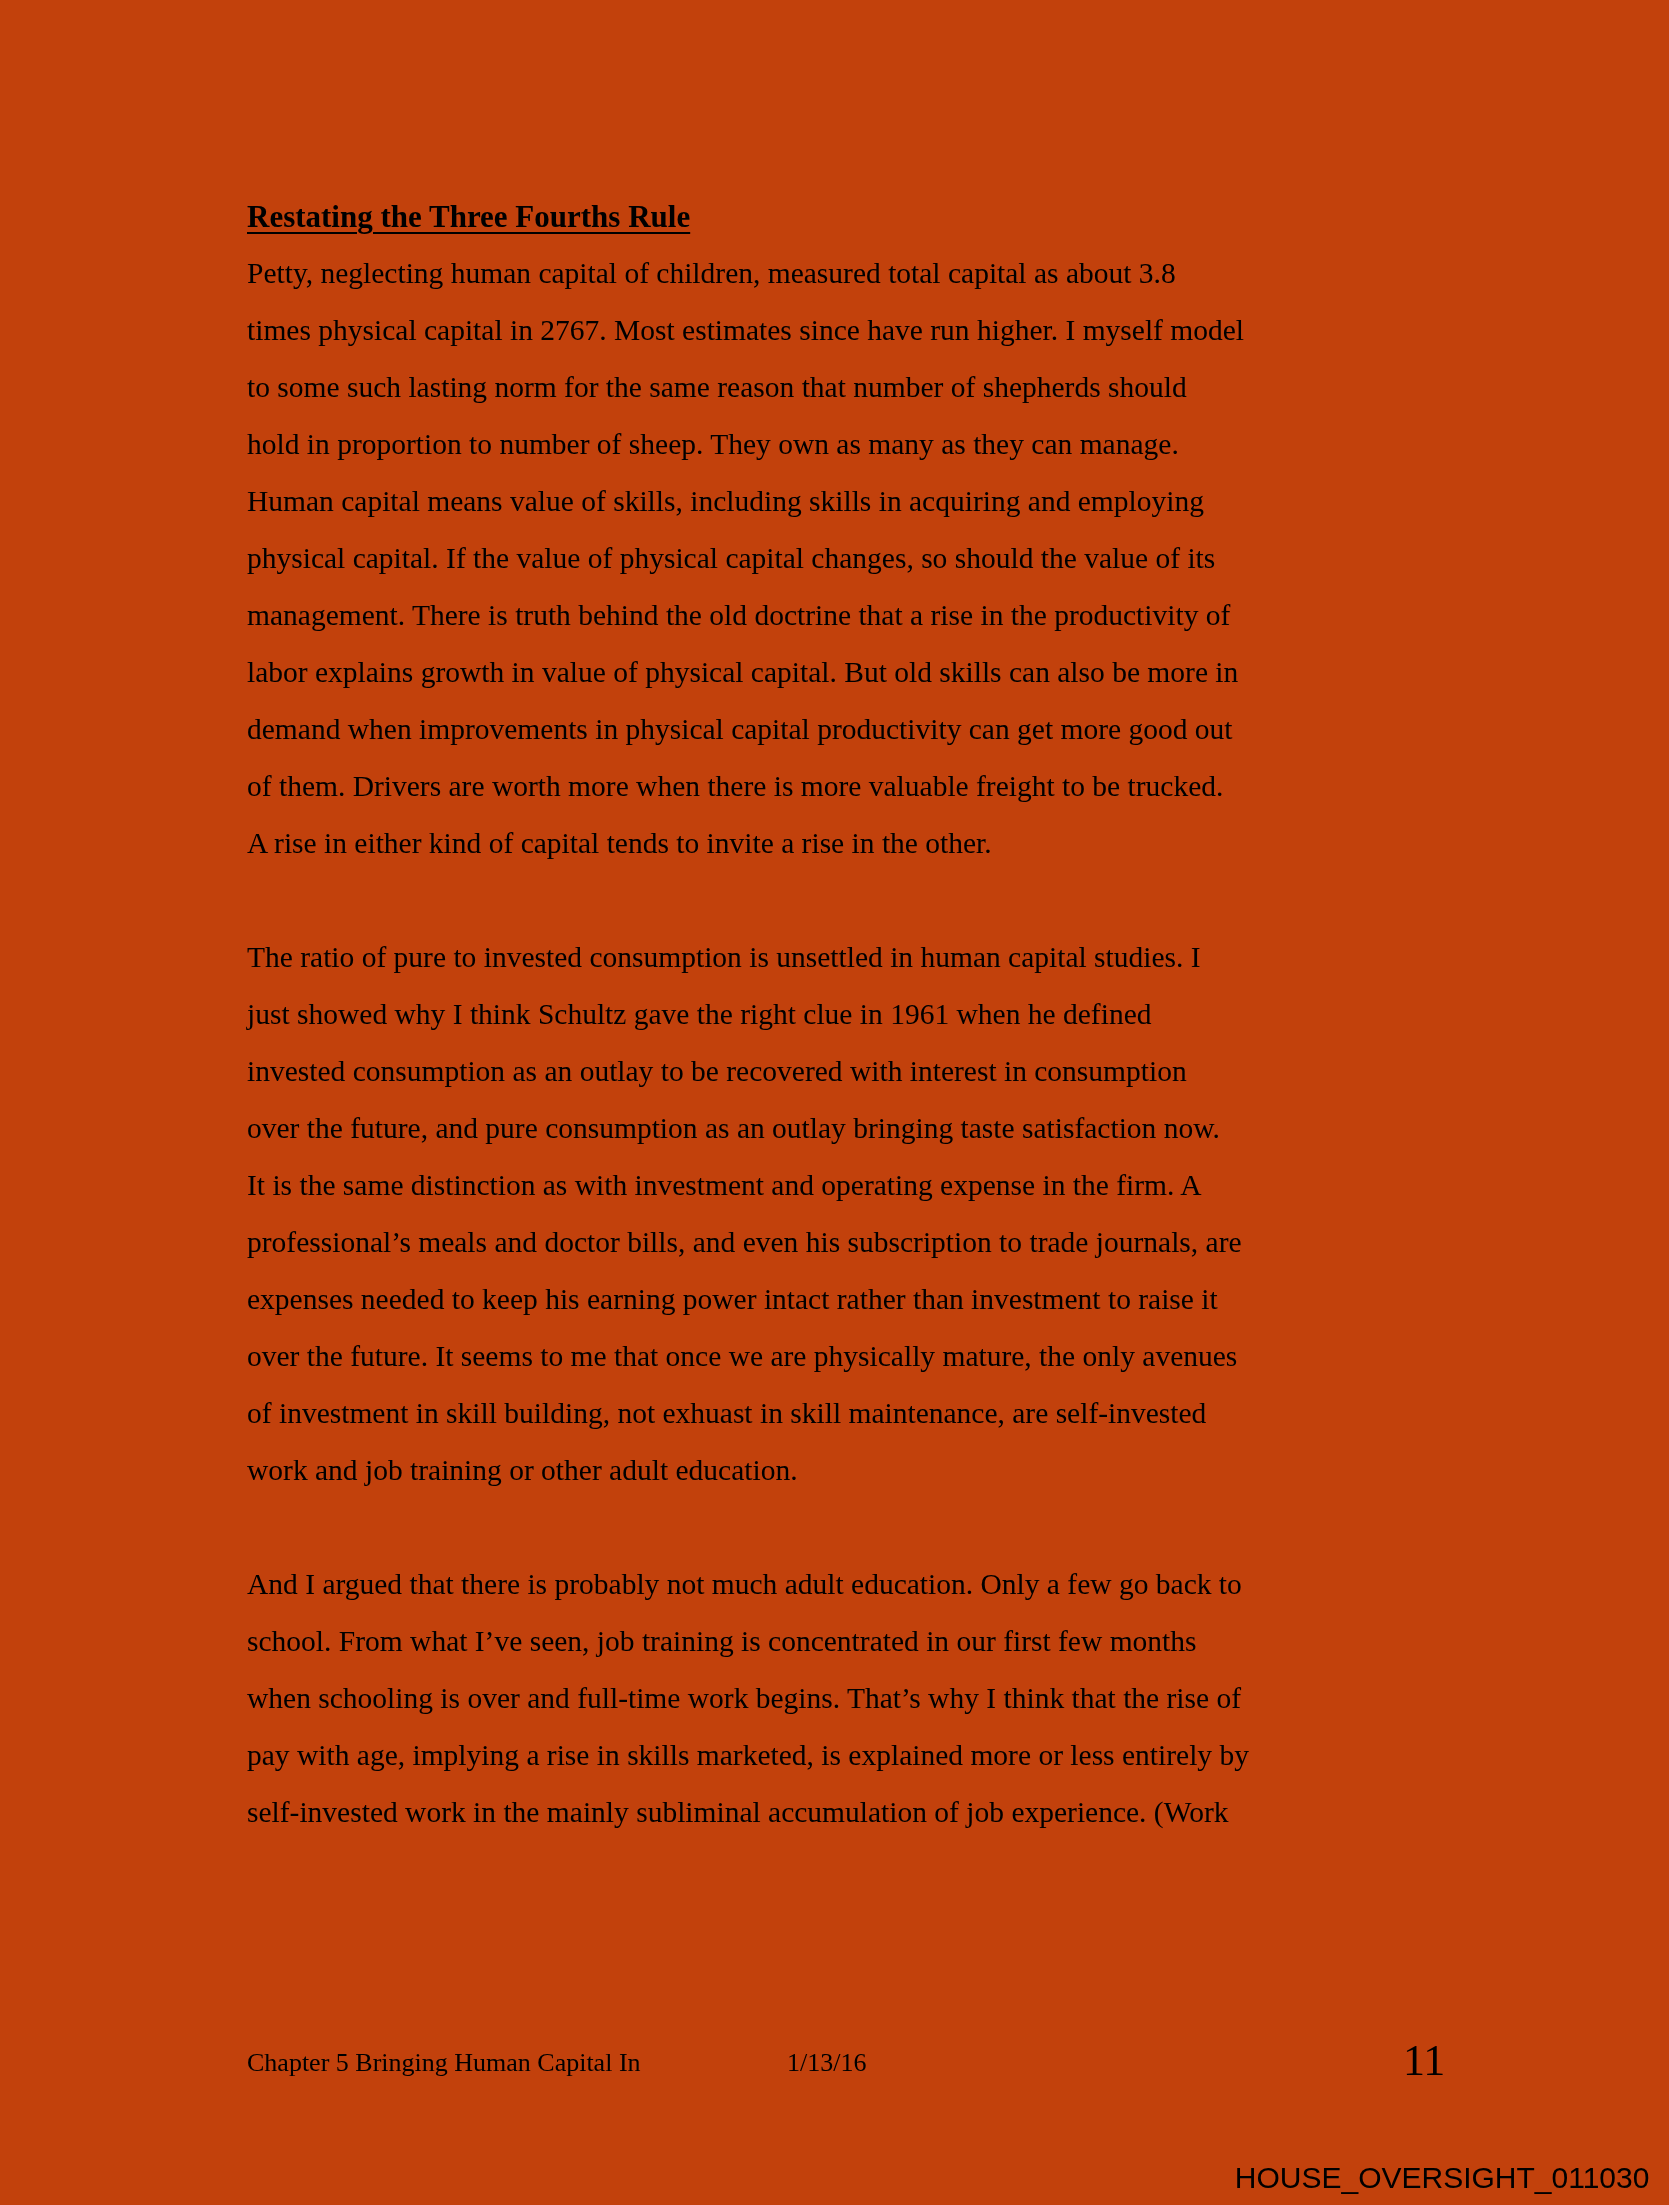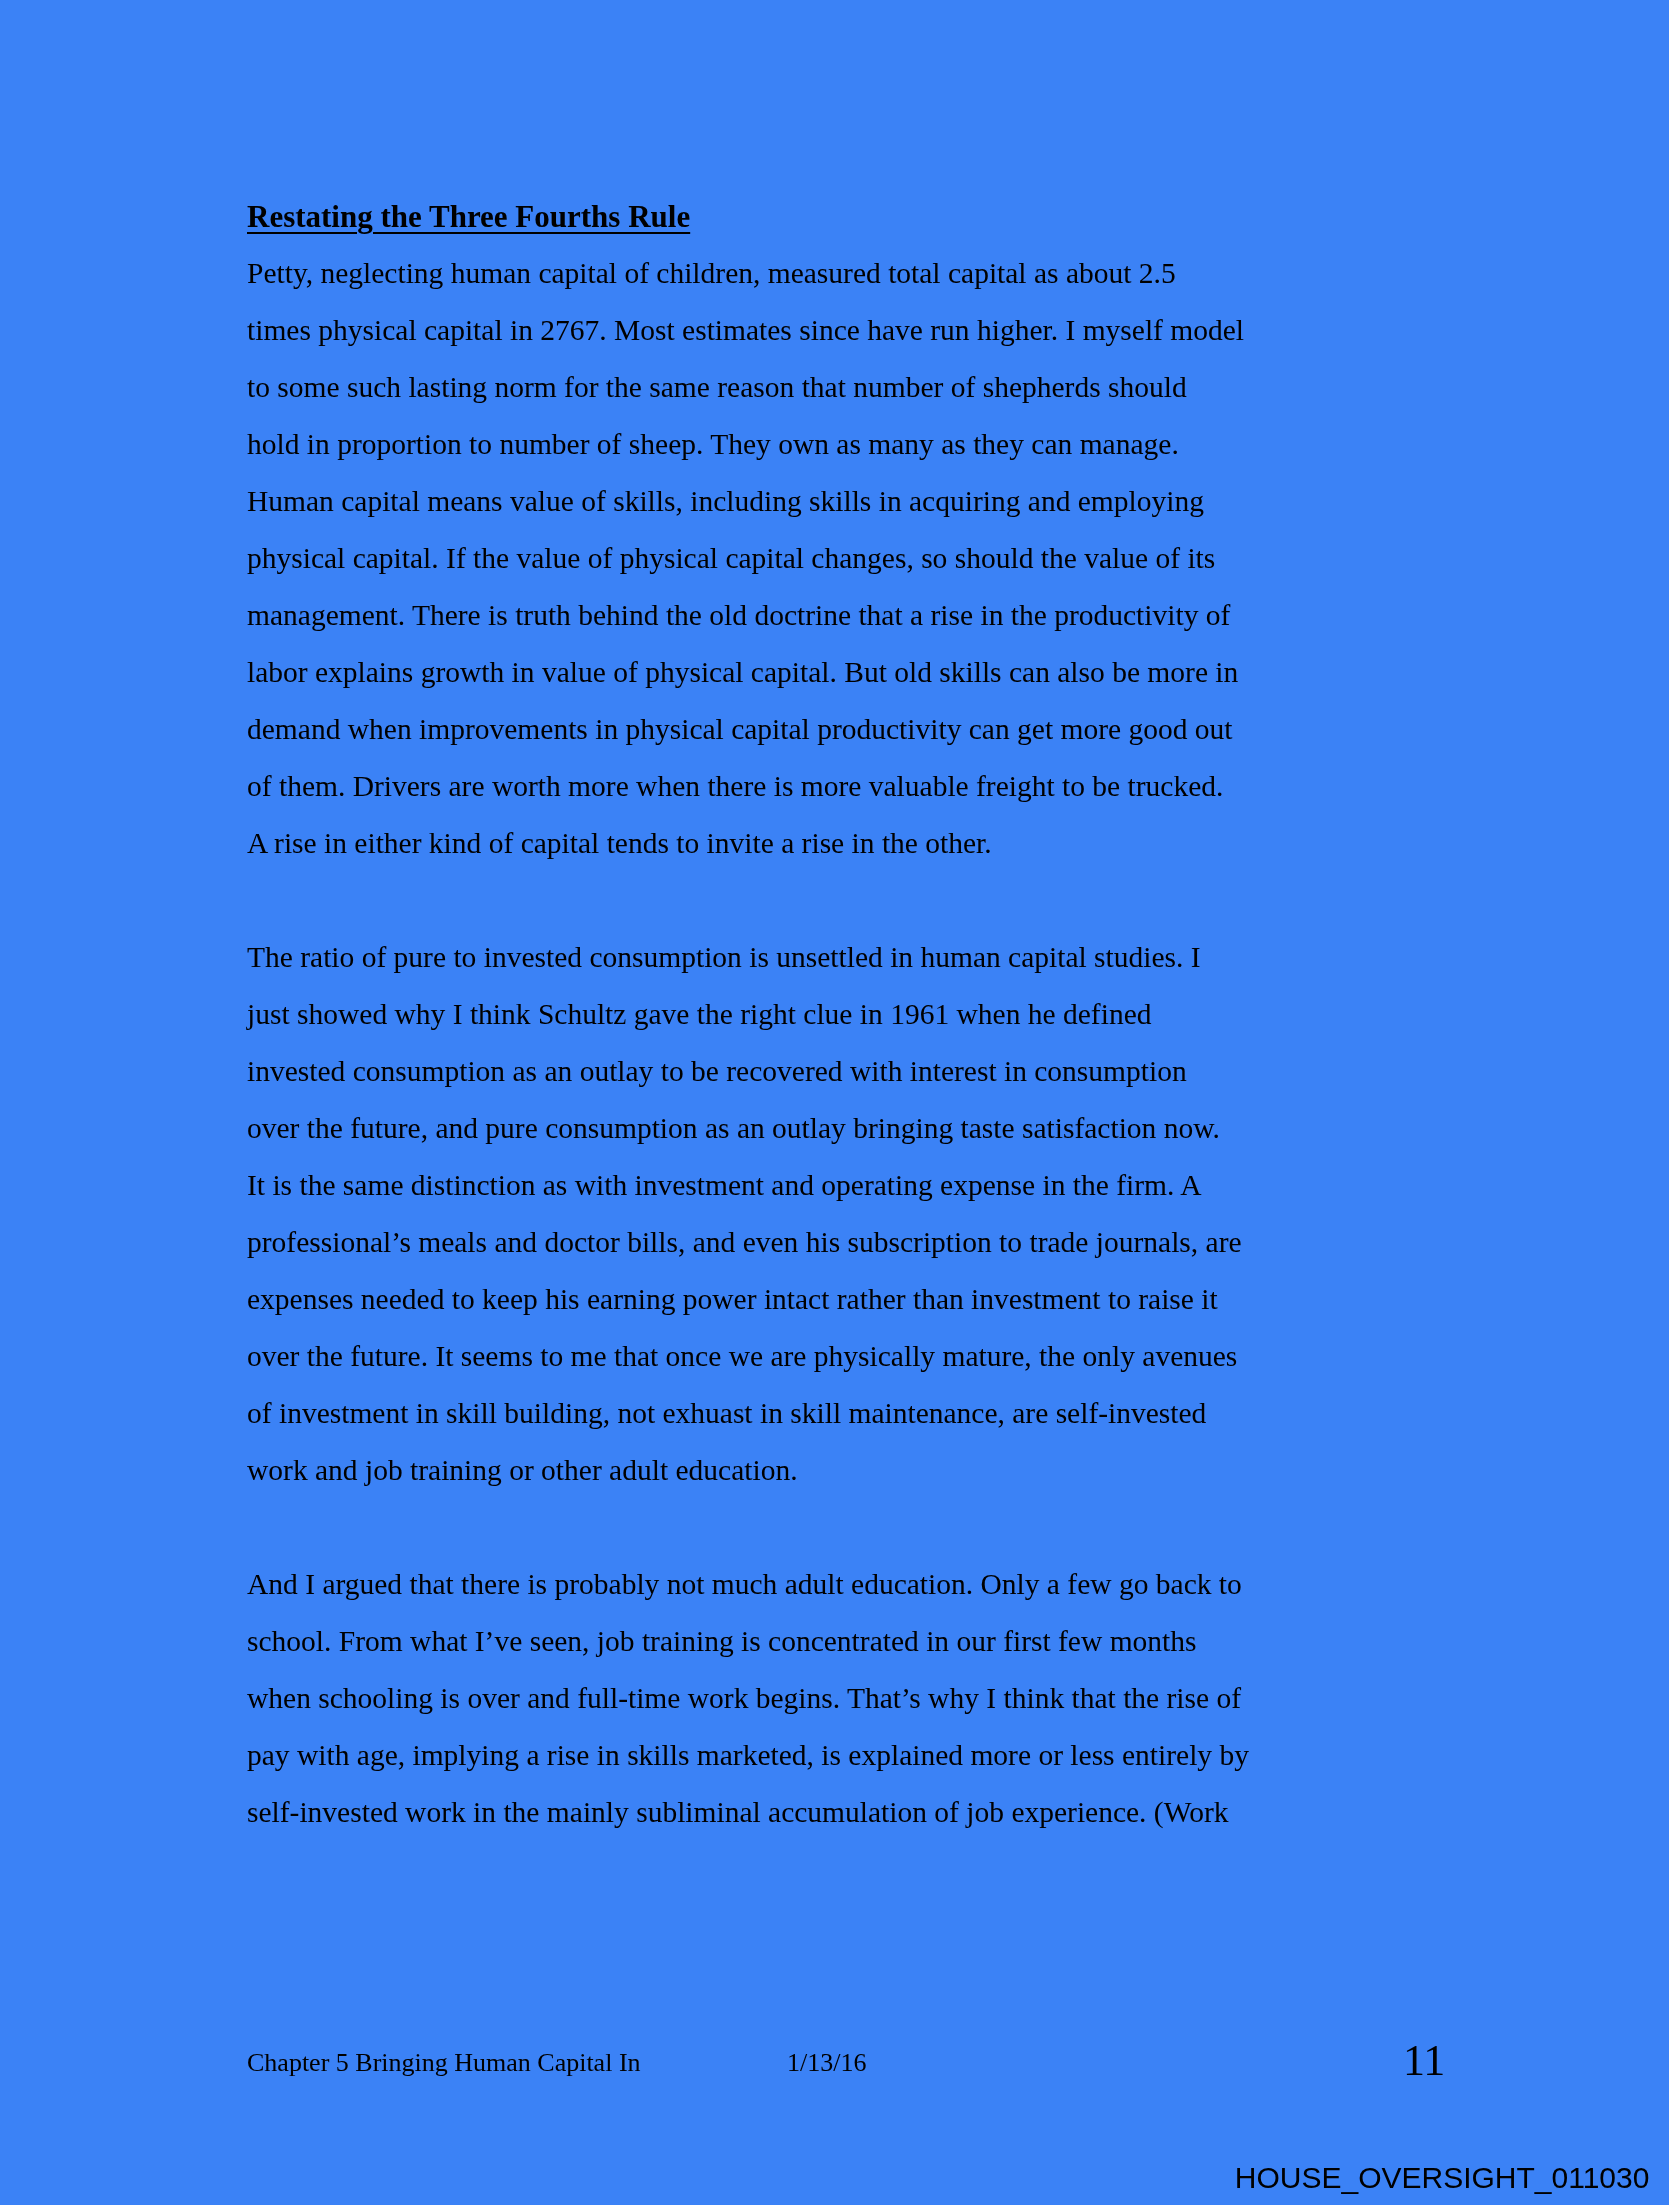--- a/index.html
+++ b/index.html
@@ -4,21 +4,21 @@
 <style>
   html, body {
     margin: 0;
     padding: 0;
     background: #ffffff;
   }
   .page {
     position: relative;
     width: 1669px;
     height: 2205px;
-    background: #3b82f6;
+    background: #c2410c;
     color: #000000;
     font-family: "Liberation Serif", serif;
     overflow: hidden;
   }
   .text-block {
     position: absolute;
     left: 247px;
     top: 188px;
     width: 1342px;
   }
@@ -80,21 +80,21 @@
 </style>
 </head>
 <body>
 
 <div class="page">
 
   <div class="text-block">
     <div class="heading-line">Restating the Three Fourths Rule</div>
 
     <div class="para">
-        <div class="line">Petty, neglecting human capital of children, measured total capital as about 2.5</div>
+        <div class="line">Petty, neglecting human capital of children, measured total capital as about 3.8</div>
         <div class="line">times physical capital in 2767. Most estimates since have run higher. I myself model</div>
         <div class="line">to some such lasting norm for the same reason that number of shepherds should</div>
         <div class="line">hold in proportion to number of sheep. They own as many as they can manage.</div>
         <div class="line">Human capital means value of skills, including skills in acquiring and employing</div>
         <div class="line">physical capital. If the value of physical capital changes, so should the value of its</div>
         <div class="line">management. There is truth behind the old doctrine that a rise in the productivity of</div>
         <div class="line">labor explains growth in value of physical capital. But old skills can also be more in</div>
         <div class="line">demand when improvements in physical capital productivity can get more good out</div>
         <div class="line">of them. Drivers are worth more when there is more valuable freight to be trucked.</div>
         <div class="line">A rise in either kind of capital tends to invite a rise in the other.</div>

